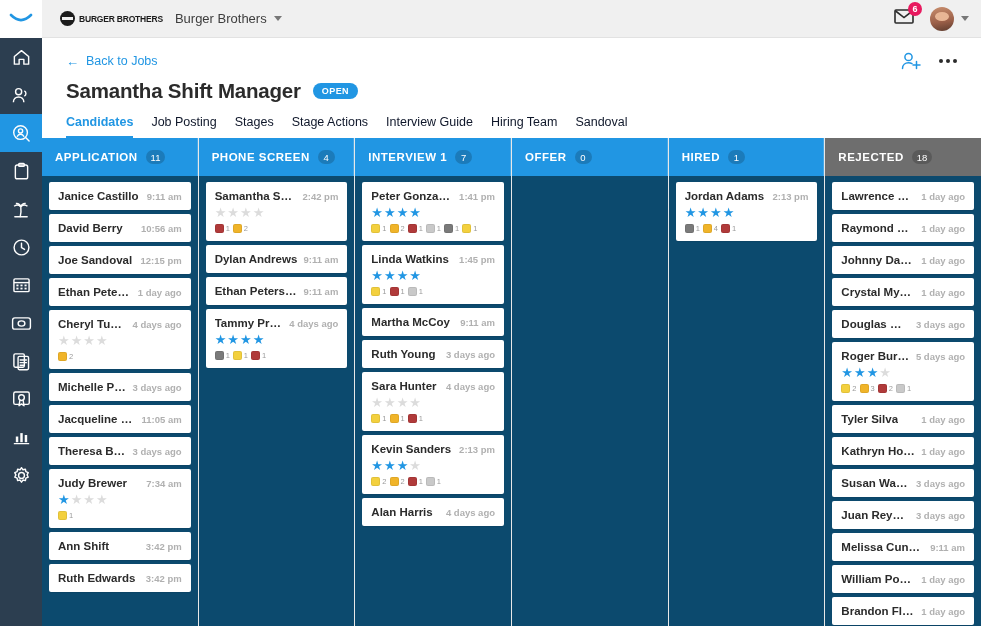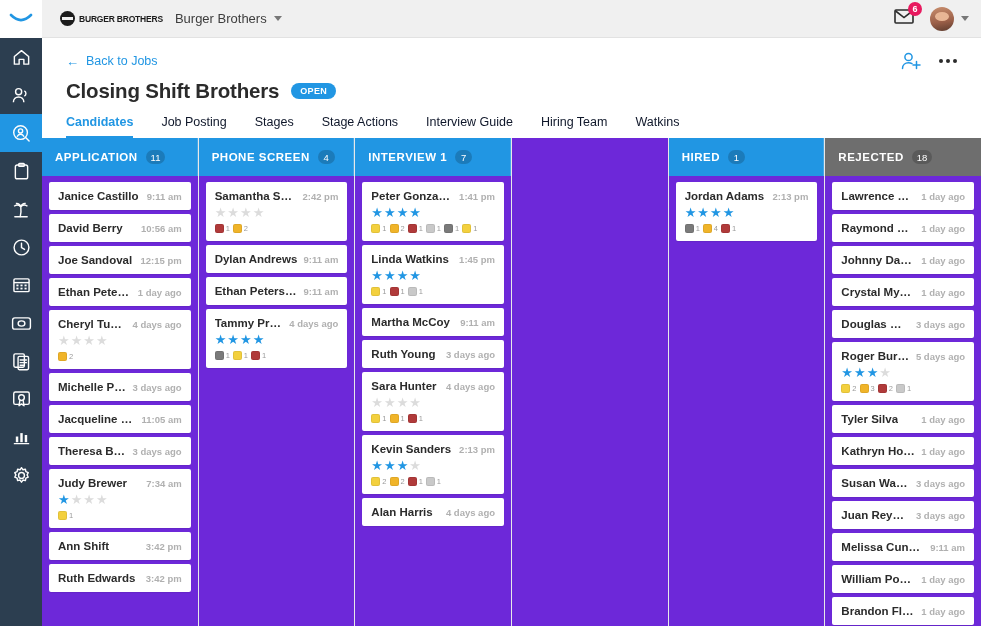--- a/index.html
+++ b/index.html
@@ -87,33 +87,33 @@
   .dots { display: flex; gap: 3px; cursor: pointer; }
   .dots span { width: 4px; height: 4px; border-radius: 50%; background: #2b2b2b; }
 
   .title-row { padding: 9px 24px 0 24px; display: flex; align-items: center; gap: 12px; }
   .page-title { font-size: 20.5px; font-weight: bold; color: #2b2b2b; letter-spacing: -0.2px; }
   .pill-open {
     background: #2196e3; color: #fff; font-size: 9px; font-weight: bold;
     letter-spacing: 0.4px; padding: 3px 9px; border-radius: 10px;
   }
 
-  .tabs { display: flex; padding: 12px 24px 0 24px; gap: 28px; }
+  .tabs { display: flex; padding: 12px 24px 0 24px; gap: 18px; }
   .tab {
     font-size: 12.5px; color: #0f172a; padding-bottom: 9px;
     cursor: pointer; position: relative; white-space: nowrap;
   }
   .tab.active { color: #2196e3; font-weight: bold; }
   .tab.active::after {
     content: ""; position: absolute; left: 0; right: 0; bottom: 0;
     height: 2.5px; background: #2196e3;
   }
 
   
-  .board { flex: 1; display: flex; min-height: 0; background: #6d28d9; }
+  .board { flex: 1; display: flex; min-height: 0; background: #0c4a6e; }
   .col { flex: 1 1 0; min-width: 0; display: flex; flex-direction: column; border-right: 1px solid #e8e8e8; }
   .col:last-child { border-right: none; }
   .col-head {
     height: 38px; flex: 0 0 38px; background: #2196e3; color: #fff;
     display: flex; align-items: center; padding: 0 13px; gap: 8px;
     border-right: 1px solid #45a8e8;
   }
   .col.rejected .col-head { background: #6e6e6e; border-right: none; }
   .col-title { font-size: 11.5px; font-weight: bold; letter-spacing: 0.5px; white-space: nowrap; }
   .col-count {
@@ -314,31 +314,31 @@
               <path d="M15.5 9.5 v7 M12 13 h7" stroke="#2196e3" stroke-width="1.5" stroke-linecap="round"></path>
             </svg>
           <div class="dots">
               <span></span>
               <span></span>
               <span></span>
             </div>
         </div>
       </div>
       <div class="title-row">
-        <span class="page-title">Closing Shift Brothers</span>
+        <span class="page-title">Samantha Shift Manager</span>
         <span class="pill-open">OPEN</span>
       </div>
       <div class="tabs" id="tabs">
           <div class="tab active">Candidates</div>
           <div class="tab">Job Posting</div>
           <div class="tab">Stages</div>
           <div class="tab">Stage Actions</div>
           <div class="tab">Interview Guide</div>
           <div class="tab">Hiring Team</div>
-          <div class="tab">Watkins</div>
+          <div class="tab">Sandoval</div>
         </div>
     </div>
 
     <div class="board" id="board">
         <div class="col">
           <div class="col-head">
             <span class="col-title">APPLICATION</span>
             <span class="col-count">11</span>
           </div>
           <div class="col-body">
@@ -642,20 +642,24 @@
             </div>
             <div class="card">
               <div class="card-top">
                 <span class="card-name">Alan Harris</span>
                 <span class="card-time">4 days ago</span>
               </div>
             </div>
           </div>
         </div>
         <div class="col">
+          <div class="col-head">
+            <span class="col-title">OFFER</span>
+            <span class="col-count">0</span>
+          </div>
           <div class="col-body"></div>
         </div>
         <div class="col">
           <div class="col-head">
             <span class="col-title">HIRED</span>
             <span class="col-count">1</span>
           </div>
           <div class="col-body">
             <div class="card">
               <div class="card-top">

